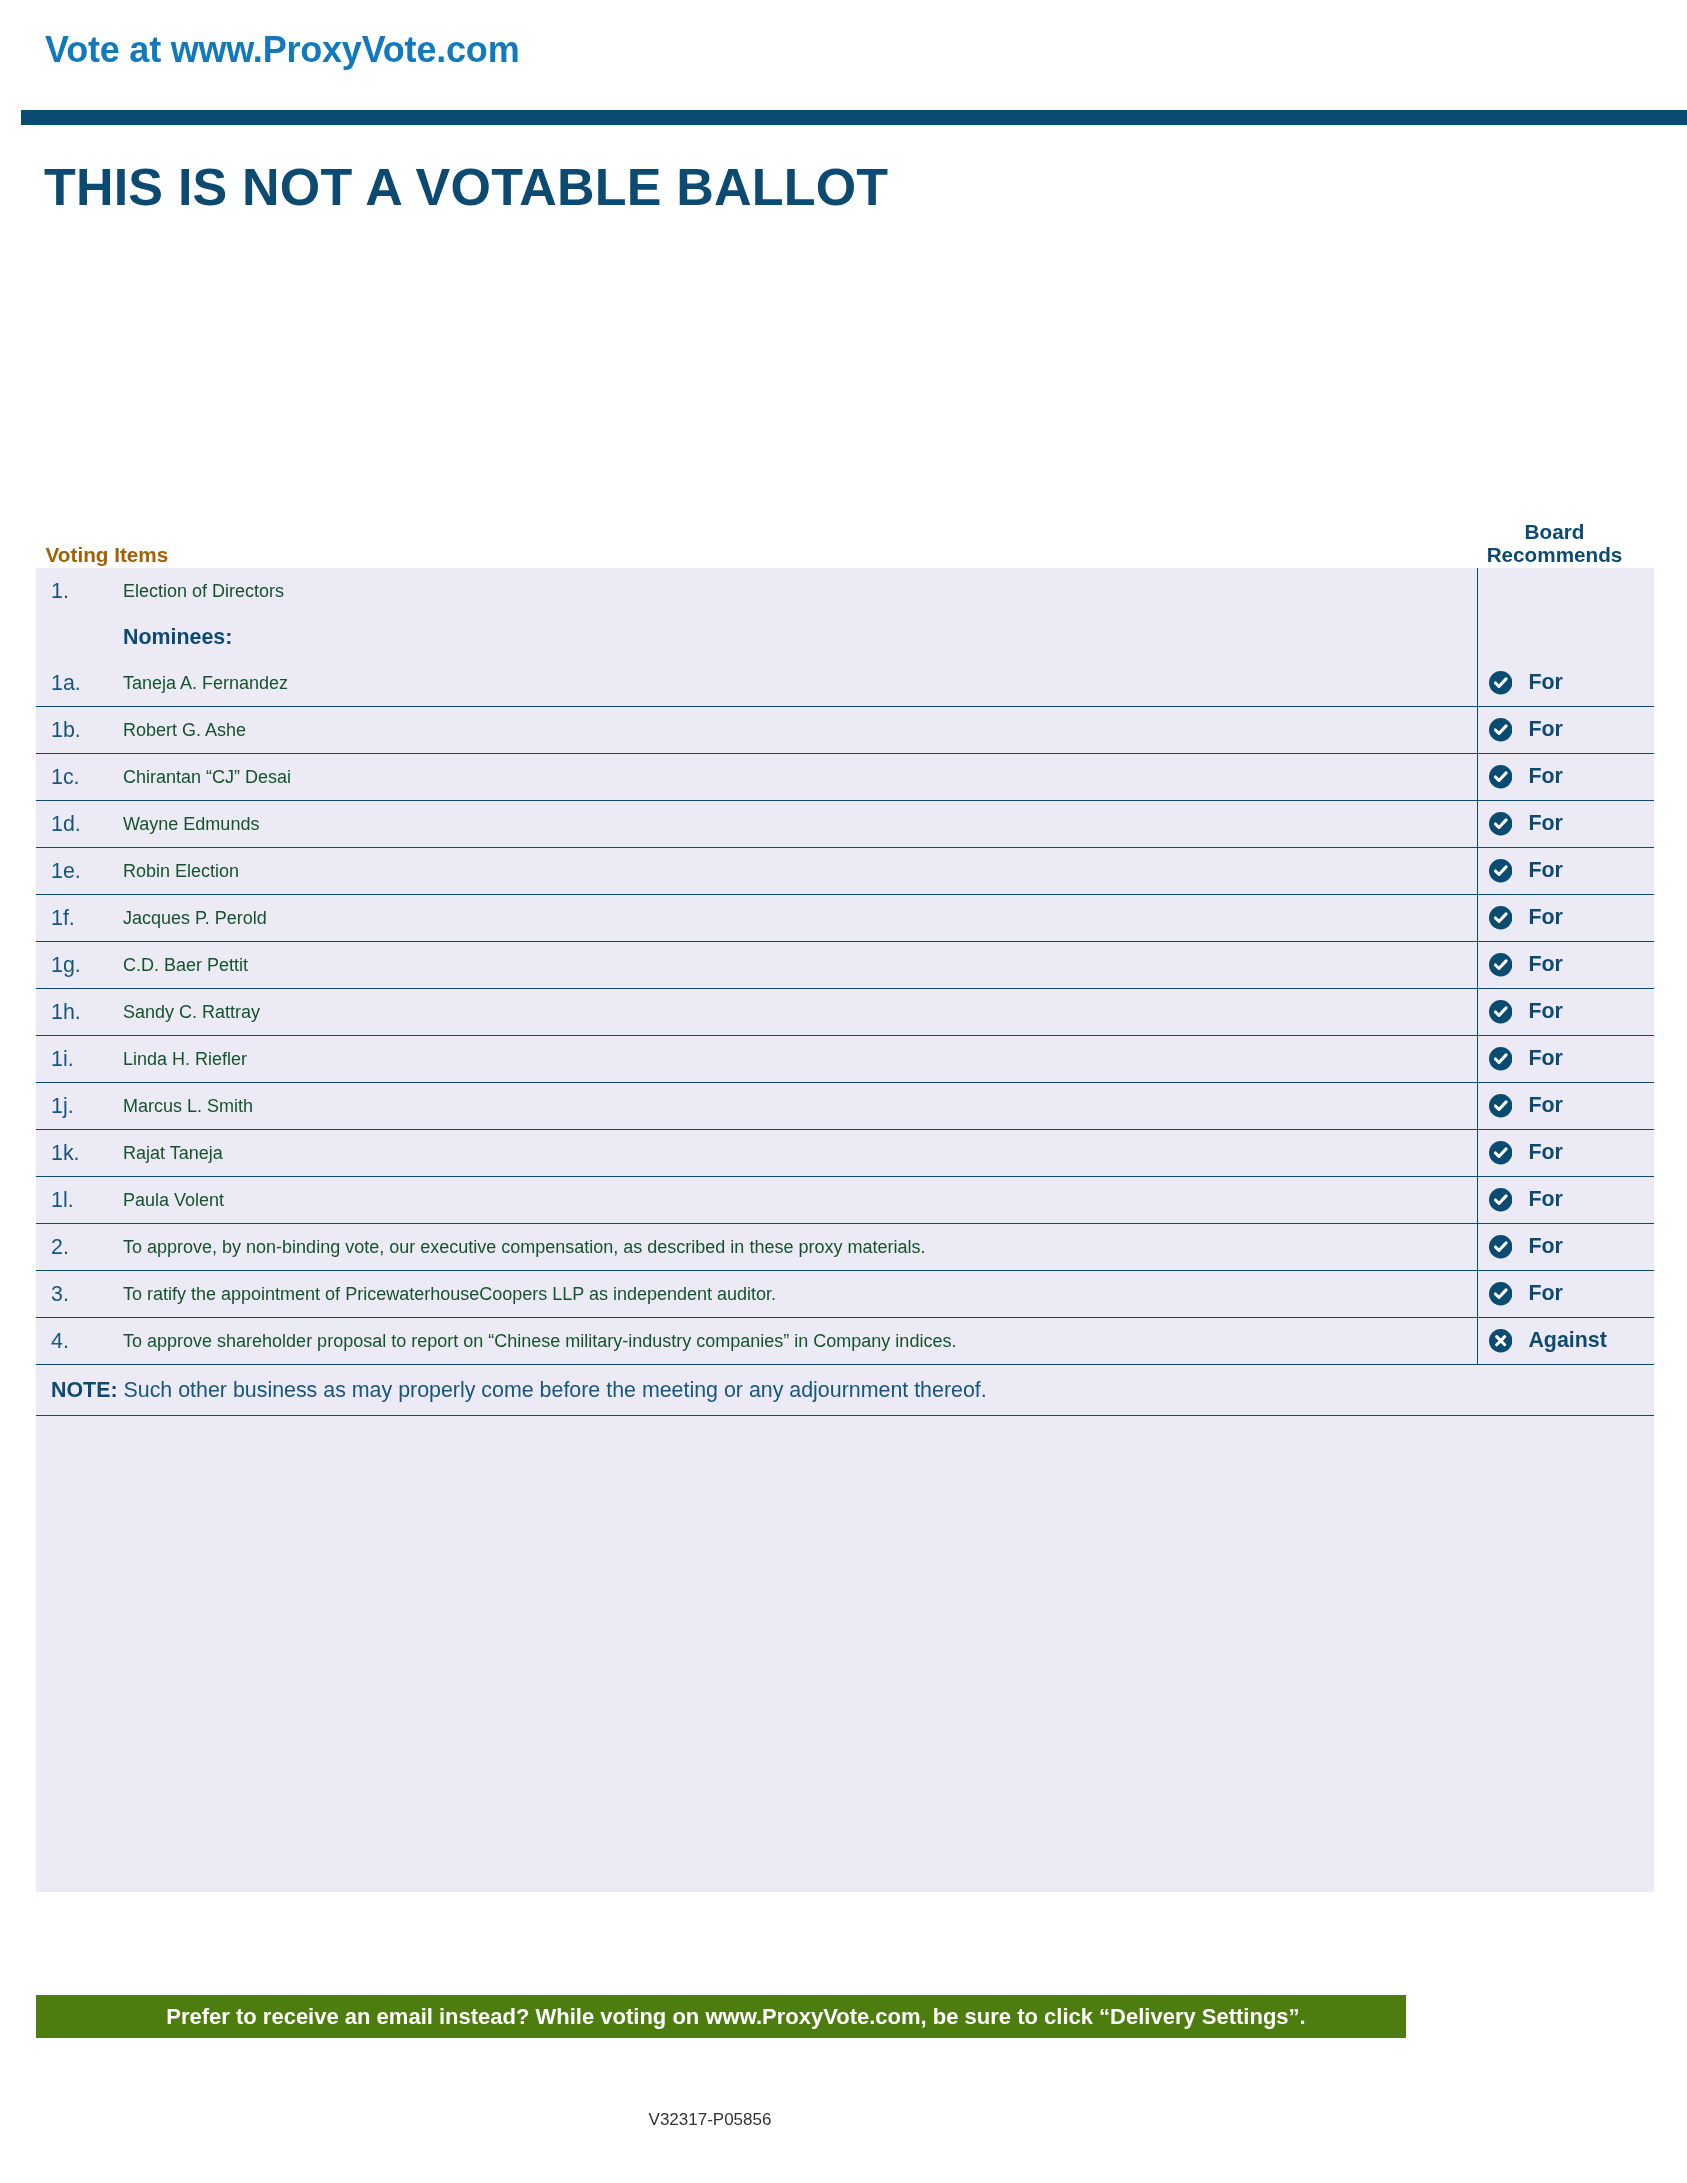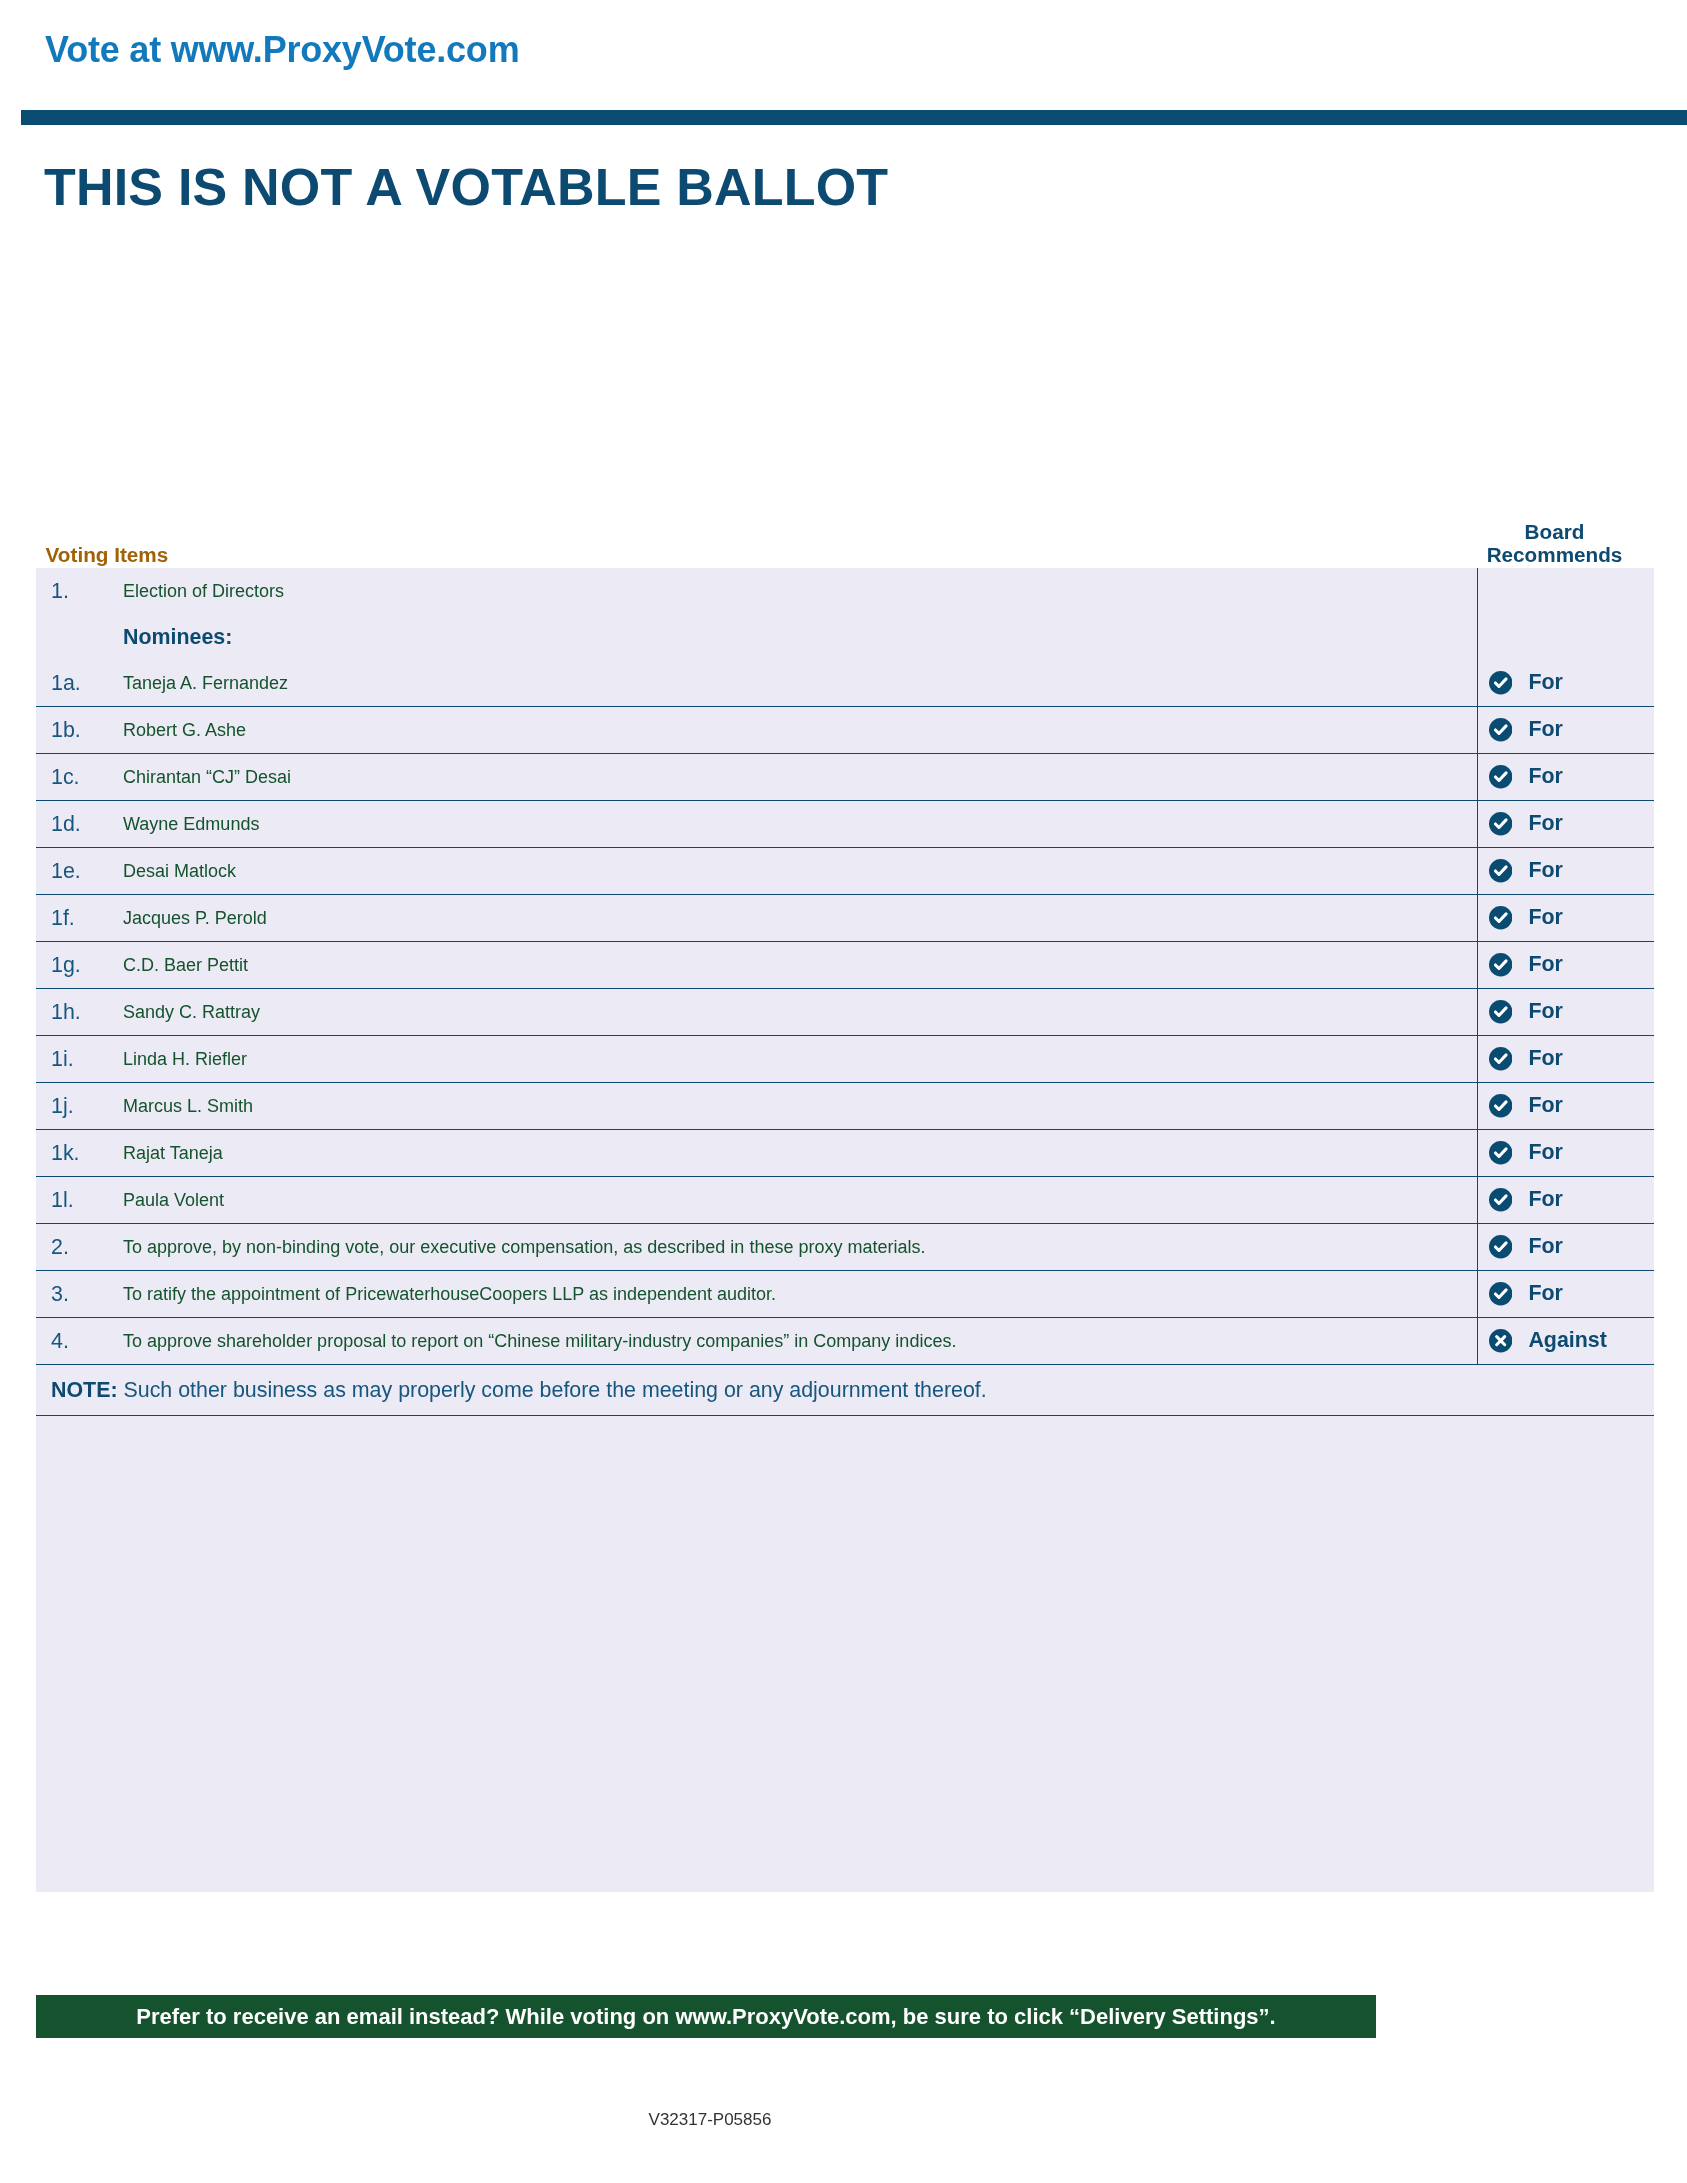--- a/index.html
+++ b/index.html
@@ -175,24 +175,25 @@
     color: #0d4a72;
   }
 
   
   .footer-bar {
     position: absolute;
     left: 36px;
     top: 1995px;
     width: 1340px;
     height: 43px;
-    background: #14532d;
+    background: #4d7c0f;
     display: flex;
     align-items: center;
     justify-content: center;
+    padding-left: 30px;
   }
   .footer-bar-text {
     color: #ffffff;
     font-size: 22px;
     font-weight: bold;
     white-space: nowrap;
   }
 
   .doc-code {
     position: absolute;
@@ -295,21 +296,21 @@
                     <circle cx="16" cy="16" r="16" fill="#0a4b72"></circle>
                     <path d="M8.8 16.4 L13.6 21.2 L23.4 10.8" stroke="#ffffff" stroke-width="4.2" stroke-linecap="round" stroke-linejoin="round" fill="none"></path>
                   </svg>
                 </span>
                 <span class="rec-label">For</span>
               </div>
             </td>
           </tr>
           <tr class="r-nominee row-line">
             <td class="c-num">1e.</td>
-            <td class="c-text">Desai Matlock</td>
+            <td class="c-text">Robin Election</td>
             <td class="c-rec">
               <div class="rec-cell-inner">
                 <span style="display: inline-flex;">
                   <svg viewBox="0 0 32 32" class="rec-icon">
                     <circle cx="16" cy="16" r="16" fill="#0a4b72"></circle>
                     <path d="M8.8 16.4 L13.6 21.2 L23.4 10.8" stroke="#ffffff" stroke-width="4.2" stroke-linecap="round" stroke-linejoin="round" fill="none"></path>
                   </svg>
                 </span>
                 <span class="rec-label">For</span>
               </div>

